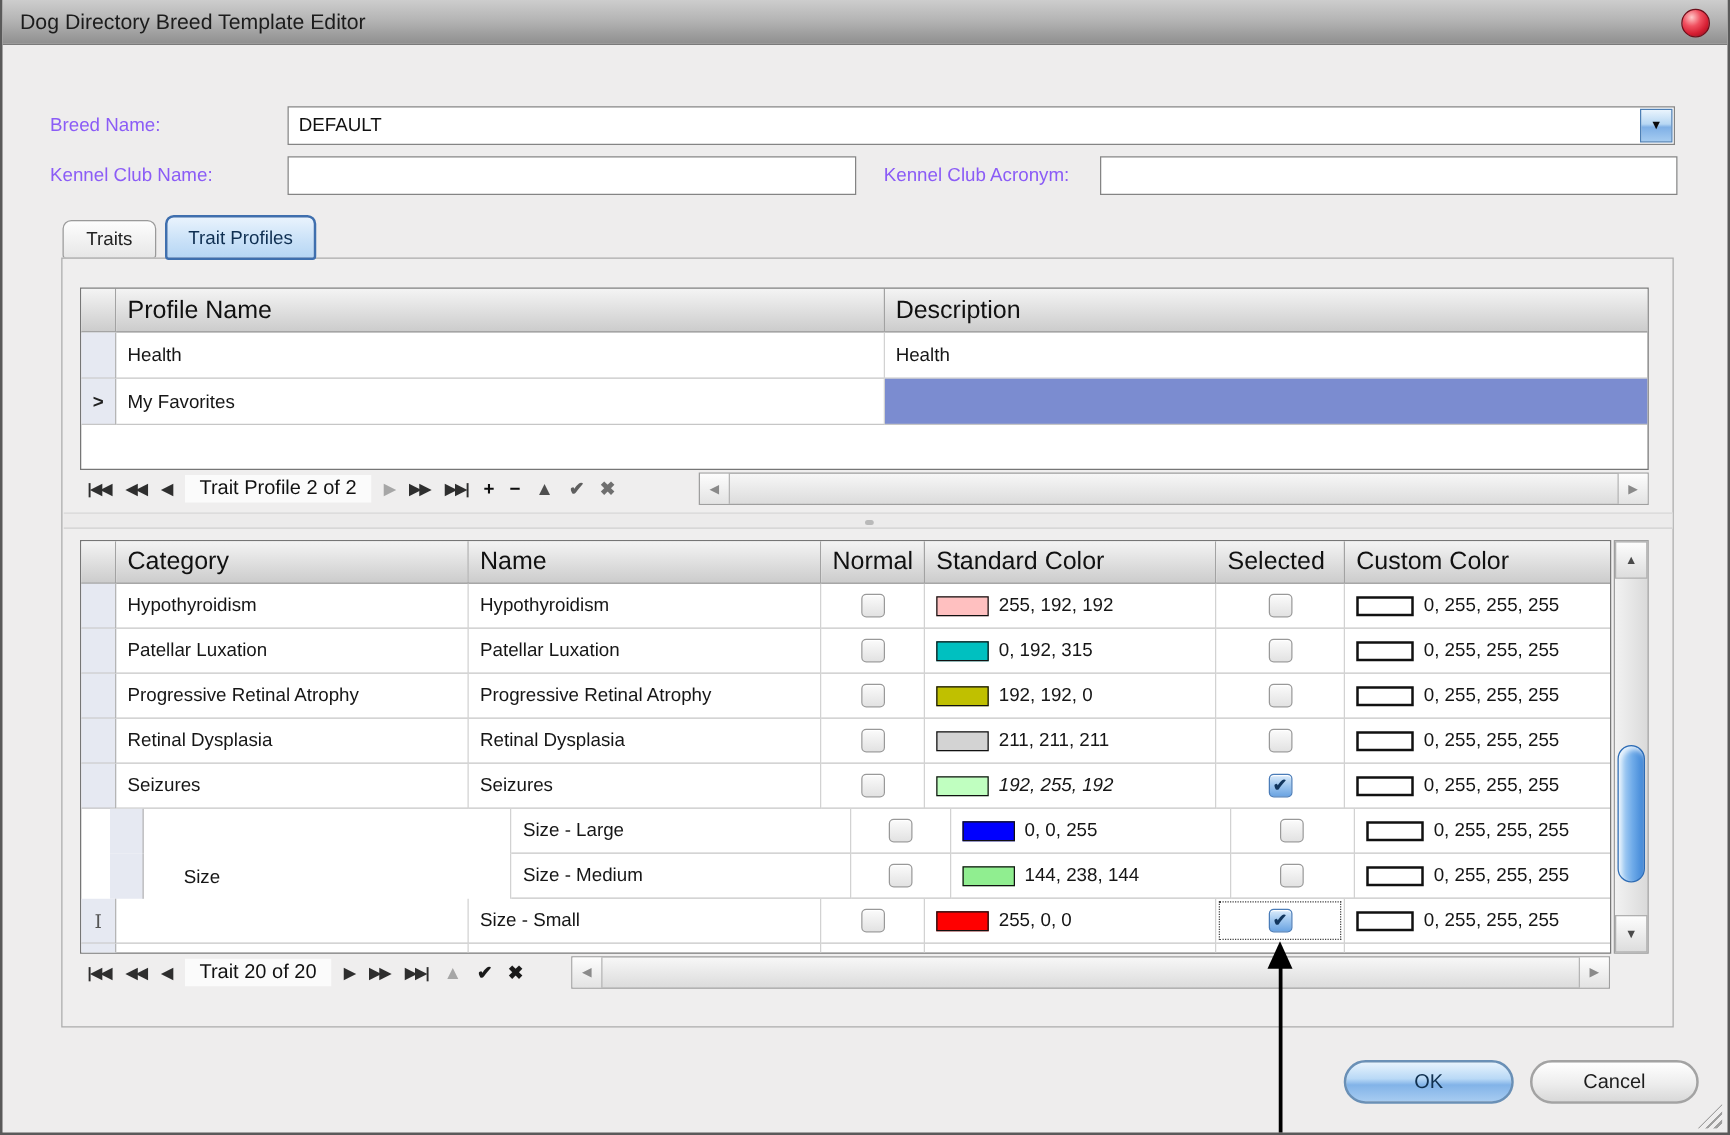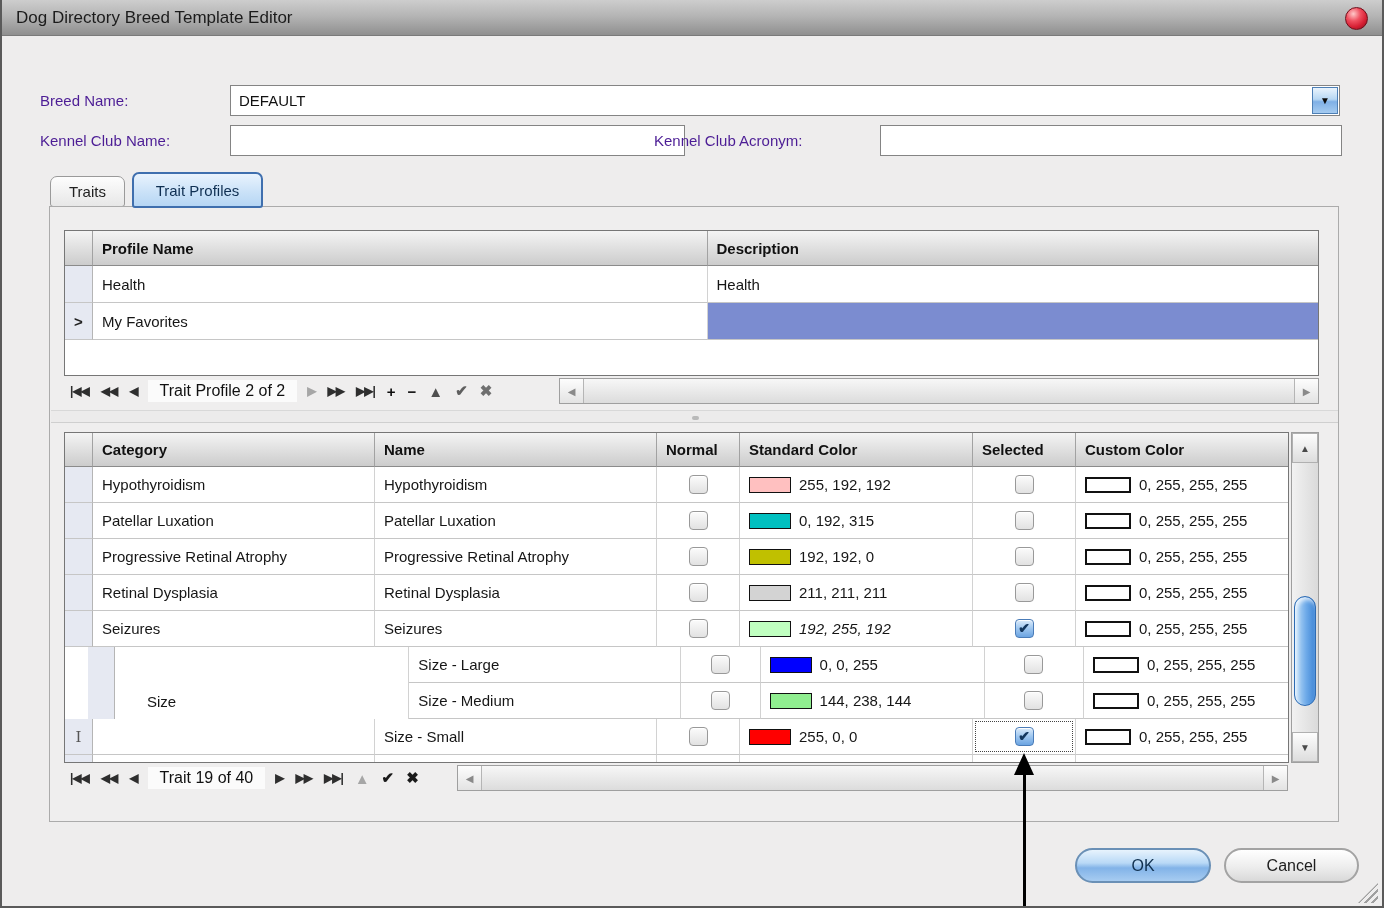--- a/index.html
+++ b/index.html
@@ -15,21 +15,21 @@
     background:linear-gradient(180deg,#cdcdcd 0%,#b5b5b5 45%,#8f8f8f 100%);
     border-bottom:1px solid #7a7a7a;
   }
   .title-text { position:absolute; left:14px; top:0; line-height:36px; font-size:17px; color:#1c1c1c; }
   .close-orb {
     position:absolute; right:14px; top:7px; width:23px; height:23px; border-radius:50%;
     background:radial-gradient(circle at 35% 28%, #ffc9c9 0%, #f05060 35%, #d51e32 65%, #7e0d1c 100%);
     border:1px solid #6e0e1a; cursor:pointer;
   }
   
-  .flabel { position:absolute; font-size:15px; color:#4c1d95; line-height:32px; }
+  .flabel { position:absolute; font-size:15px; color:#8b5cf6; line-height:32px; }
   .tinput {
     position:absolute; height:31px; background:#fff; border:1px solid #848484;
     font-size:15px; color:#111; padding:0 8px; font-family:"Liberation Sans", sans-serif;
   }
   .combo-btn {
     position:absolute; width:26px; height:27px;
     background:linear-gradient(180deg,#eaf4fd 0%,#b7d7f3 45%,#7fb0e6 55%,#a5cbf0 100%);
     border:1px solid #4d7fb5; display:flex; align-items:center; justify-content:center;
     font-size:10px; color:#0a0a0a; cursor:pointer;
   }
@@ -37,42 +37,42 @@
   .tab {
     position:absolute; border-radius:7px 7px 3px 3px; font-size:15px;
     display:flex; align-items:center; justify-content:center; cursor:pointer;
   }
   .tab.inactive {
     left:48px; top:176px; width:75px; height:31px;
     background:linear-gradient(180deg,#fdfdfd,#e7e7e7);
     border:1px solid #9a9a9a; color:#222; z-index:1;
   }
   .tab.active {
-    left:130px; top:172px; width:131px; height:36px;
+    left:130px; top:172px; width:121px; height:36px;
     background:linear-gradient(180deg,#e9f3fd 0%,#cbe2f8 55%,#b6d6f4 100%);
     border:2px solid #3f6fae; color:#0f2f52; z-index:3;text-align:right;
   }
   
   .panel {
     position:absolute; left:47px; top:206px; width:1290px; height:616px;
     border:1px solid #ababab; background:#EFEEEE; z-index:2;
   }
   
   .grid { position:absolute; background:#fff; border:1px solid #767676; overflow:hidden; }
   .grow { display:flex; }
   .gcell {
     border-right:1px solid #d2d2d2; border-bottom:1px solid #c6c6c6;
     display:flex; align-items:center; padding-left:9px; font-size:15px; color:#161616;
     overflow:hidden; white-space:nowrap;
   }
   .hcell {
     background:linear-gradient(180deg,#f4f4f4 0%,#dedede 55%,#cccccc 100%);
     border-right:1px solid #a2a2a2; border-bottom:1px solid #8b8b8b;
-    display:flex; align-items:center; padding-left:9px; font-size:15px; color:#111;
-    white-space:nowrap; overflow:hidden;font-weight:bold;
+    display:flex; align-items:center; padding-left:9px; font-size:20px; color:#111;
+    white-space:nowrap; overflow:hidden;
   }
   .indcell { background:#e6e9f2; border-right:1px solid #b5b5b5; border-bottom:1px solid #c6c6c6;
     display:flex; align-items:center; justify-content:center; padding:0; }
   .hind { background:linear-gradient(180deg,#f4f4f4,#cccccc); border-right:1px solid #a2a2a2;
     border-bottom:1px solid #8b8b8b; }
   .rowarrow { font-size:15px; font-weight:bold; color:#222; }
   .ibeam { font-family:"DejaVu Serif", serif; font-size:15px; color:#555; }
   .selcell-blue { background:#7b8cd0 !important; }
   .nobot { border-bottom:none !important;margin-left:23px; }
   
@@ -153,21 +153,21 @@
   </div>
 
   <span class="flabel" style="left:38px; top:85px;">Breed Name:</span>
   <input class="tinput" style="left: 228px; top: 85px; width: 1110px;" value="DEFAULT">
   <span class="combo-btn" style="left:1310px; top:87px;">
     <span>▼</span>
   </span>
 
   <span class="flabel" style="left:38px; top:125px;">Kennel Club Name:</span>
   <input class="tinput" style="left: 228px; top: 125px; width: 455px;" value="">
-  <span class="flabel" style="left:652px; top:125px;">Kennel Club Acronym:</span>
+  <span class="flabel" style="left:705px; top:125px;">Kennel Club Acronym:</span>
   <input class="tinput" style="left: 878px; top: 125px; width: 462px;" value="">
 
   <div class="tab inactive">
     <span>Traits</span>
   </div>
   <div class="tab active">
     <span>Trait Profiles</span>
   </div>
 
   <div class="panel">
@@ -405,21 +405,21 @@
     <div class="vscroll" style="left:1241px; top:225px; height:331px;">
       <span class="vs-btn" style="top:0;">▲</span>
       <span class="vs-thumb"></span>
       <span class="vs-btn" style="bottom:0;">▼</span>
     </div>
 
     <div class="navbar" style="left:14px; top:557px; width:1225px;">
       <span class="ng">|◀◀</span>
       <span class="ng">◀◀</span>
       <span class="ng">◀</span>
-      <span class="navlabel">Trait 19 of 40</span>
+      <span class="navlabel">Trait 20 of 20</span>
       <span class="ng">▶</span>
       <span class="ng">▶▶</span>
       <span class="ng">▶▶|</span>
       <span class="ng sym dis">▲</span>
       <span class="ng sym" style="color:#1a1a1a;">✔</span>
       <span class="ng sym" style="color:#1a1a1a;">✖</span>
     </div>
     <div class="hscroll" style="left:407px; top:558px; width:831px;">
       <span class="hs-btn left">◀</span>
       <span class="hs-btn right">▶</span>

